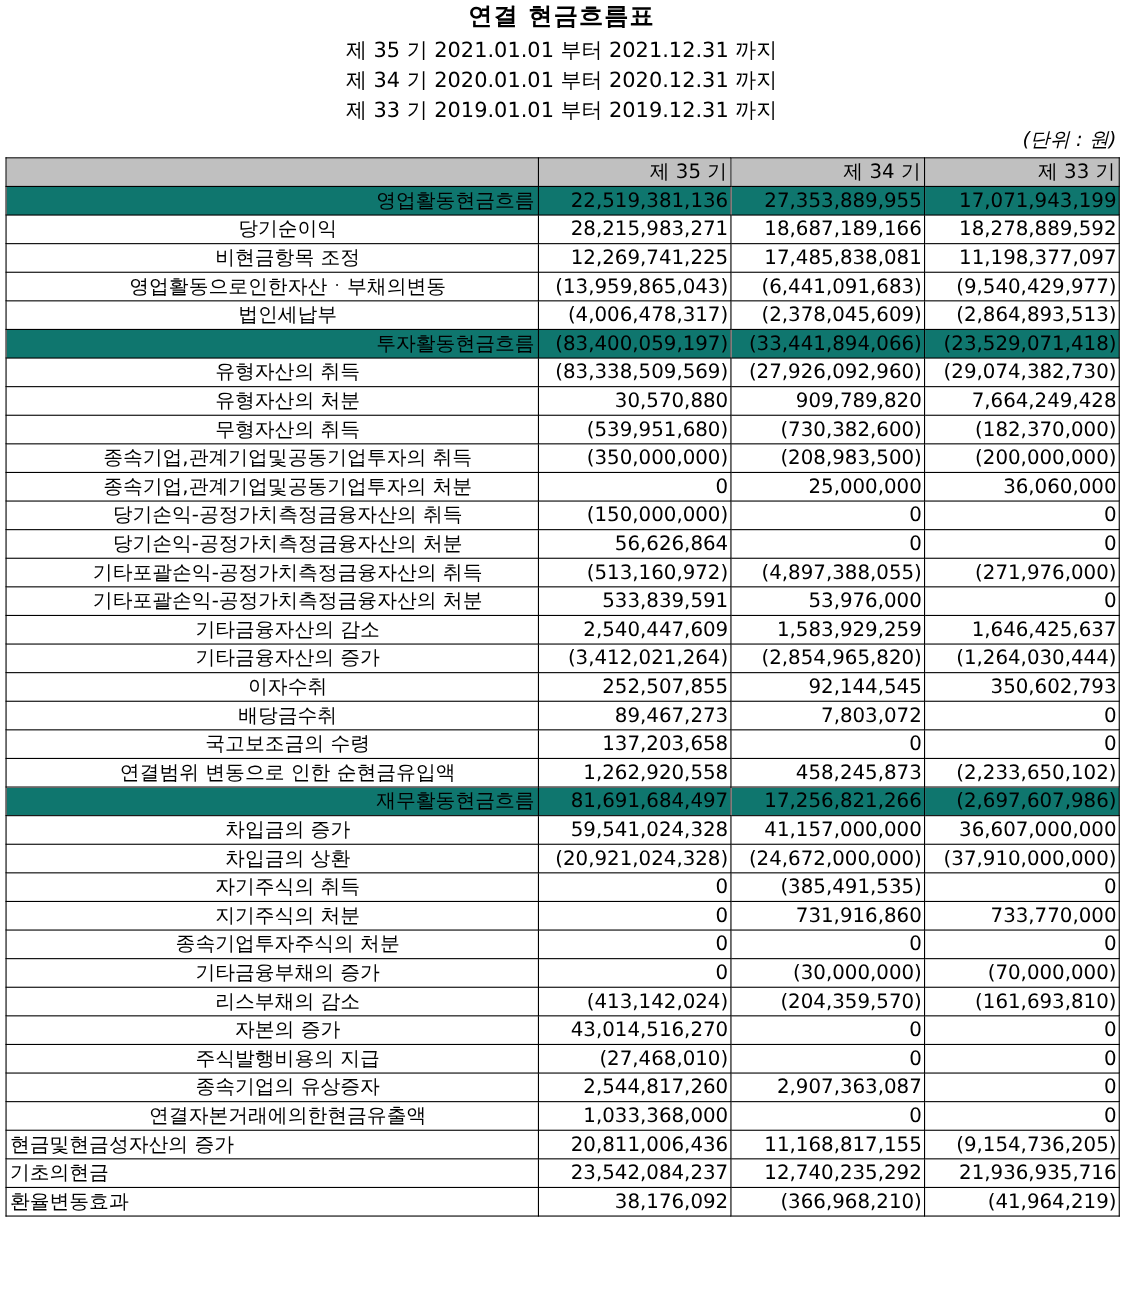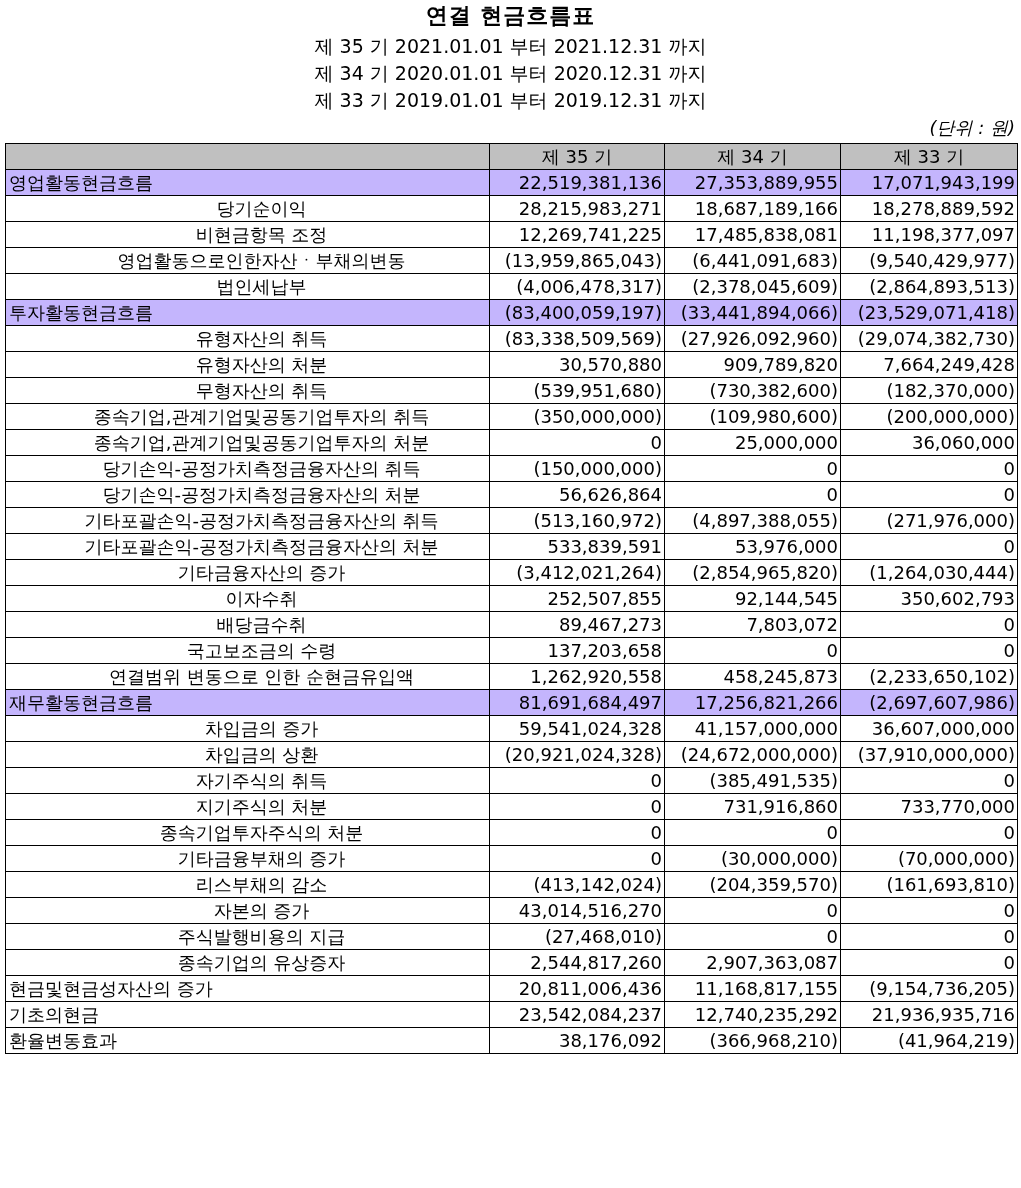--- a/index.html
+++ b/index.html
@@ -9,26 +9,26 @@
            font-size: 22px; font-weight: bold; line-height: 28px; letter-spacing: 1px; }
   .period { position: absolute; left: 0; width: 1021px; text-align: center;
             font-size: 19px; line-height: 24px; }
   .p1 { top: 34px; } .p2 { top: 61px; } .p3 { top: 88px; }
   .unit { position: absolute; right: 6px; top: 117px; font-size: 18px; line-height: 22px; font-style: italic; }
   table { position: absolute; left: 5px; top: 143px; border-collapse: collapse;
           table-layout: fixed; width: 1012px; }
   col.c0 { width: 484px; } col.c1 { width: 175px; } col.c2 { width: 176px; } col.c3 { width: 177px; }
   th, td { border: 1px solid #000; padding: 0 3px; height: 25px; font-size: 18px;
            line-height: 25px; white-space: nowrap; overflow: hidden; font-weight: normal; }
-  thead th { background: #c0c0c0; text-align: center; }
+  thead th { background: #c0c0c0; text-align: right; }
   thead th.blank { background: #c0c0c0; }
   td.label { text-align: left; padding-left: 3px; }
   td.label.indent { padding-left: 31px; text-align: center; }
   td.num { text-align: right; padding-right: 2px; }
-  tr.section td { background: #c4b5fd; }
+  tr.section td { background: #0f766e; text-align: right; }
 </style>
 </head>
 <body>
 
 <div class="title">연결 현금흐름표</div>
 <div class="period p1">제 35 기 2021.01.01 부터 2021.12.31 까지</div>
 <div class="period p2">제 34 기 2020.01.01 부터 2020.12.31 까지</div>
 <div class="period p3">제 33 기 2019.01.01 부터 2019.12.31 까지</div>
 <div class="unit">(단위 : 원)</div>
 
@@ -98,21 +98,21 @@
       </tr>
       <tr>
         <td class="label indent">무형자산의 취득</td>
         <td class="num">(539,951,680)</td>
         <td class="num">(730,382,600)</td>
         <td class="num">(182,370,000)</td>
       </tr>
       <tr>
         <td class="label indent">종속기업,관계기업및공동기업투자의 취득</td>
         <td class="num">(350,000,000)</td>
-        <td class="num">(109,980,600)</td>
+        <td class="num">(208,983,500)</td>
         <td class="num">(200,000,000)</td>
       </tr>
       <tr>
         <td class="label indent">종속기업,관계기업및공동기업투자의 처분</td>
         <td class="num">0</td>
         <td class="num">25,000,000</td>
         <td class="num">36,060,000</td>
       </tr>
       <tr>
         <td class="label indent">당기손익-공정가치측정금융자산의 취득</td>
@@ -130,20 +130,26 @@
         <td class="label indent">기타포괄손익-공정가치측정금융자산의 취득</td>
         <td class="num">(513,160,972)</td>
         <td class="num">(4,897,388,055)</td>
         <td class="num">(271,976,000)</td>
       </tr>
       <tr>
         <td class="label indent">기타포괄손익-공정가치측정금융자산의 처분</td>
         <td class="num">533,839,591</td>
         <td class="num">53,976,000</td>
         <td class="num">0</td>
+      </tr>
+      <tr>
+        <td class="label indent">기타금융자산의 감소</td>
+        <td class="num">2,540,447,609</td>
+        <td class="num">1,583,929,259</td>
+        <td class="num">1,646,425,637</td>
       </tr>
       <tr>
         <td class="label indent">기타금융자산의 증가</td>
         <td class="num">(3,412,021,264)</td>
         <td class="num">(2,854,965,820)</td>
         <td class="num">(1,264,030,444)</td>
       </tr>
       <tr>
         <td class="label indent">이자수취</td>
         <td class="num">252,507,855</td>
@@ -228,20 +234,26 @@
         <td class="num">0</td>
         <td class="num">0</td>
       </tr>
       <tr>
         <td class="label indent">종속기업의 유상증자</td>
         <td class="num">2,544,817,260</td>
         <td class="num">2,907,363,087</td>
         <td class="num">0</td>
       </tr>
       <tr>
+        <td class="label indent">연결자본거래에의한현금유출액</td>
+        <td class="num">1,033,368,000</td>
+        <td class="num">0</td>
+        <td class="num">0</td>
+      </tr>
+      <tr>
         <td class="label">현금및현금성자산의 증가</td>
         <td class="num">20,811,006,436</td>
         <td class="num">11,168,817,155</td>
         <td class="num">(9,154,736,205)</td>
       </tr>
       <tr>
         <td class="label">기초의현금</td>
         <td class="num">23,542,084,237</td>
         <td class="num">12,740,235,292</td>
         <td class="num">21,936,935,716</td>

